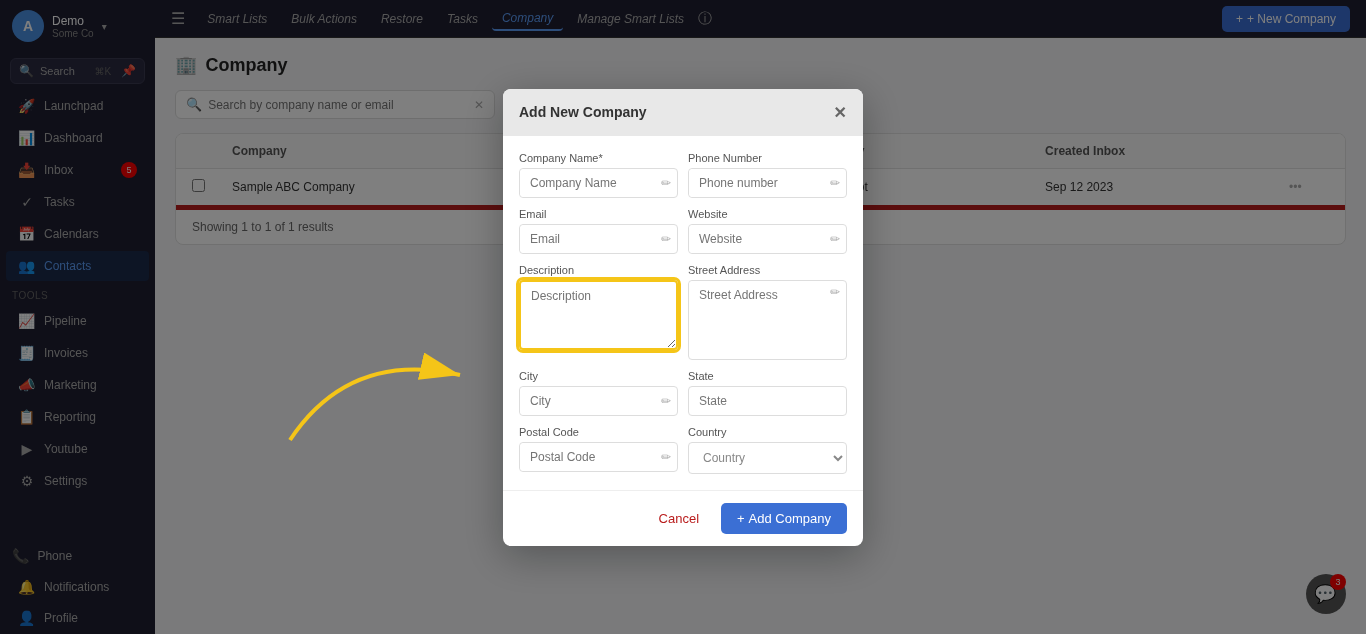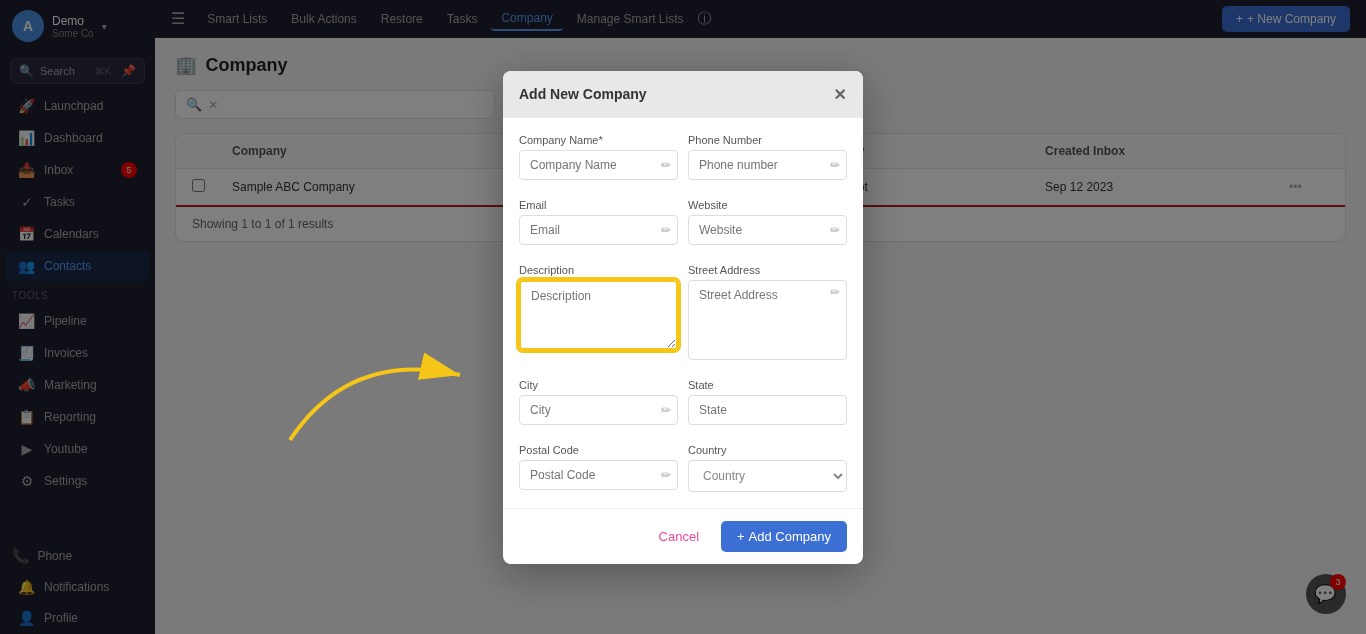--- a/index.html
+++ b/index.html
@@ -64,21 +64,21 @@
     .main { flex: 1; display: flex; flex-direction: column; background: #f4f5f7; overflow: hidden; }
 
     
     .topnav {
       background: #1e1e30; display: flex; align-items: center;
       padding: 0 16px; height: 38px; gap: 4px; border-bottom: 1px solid #333;
     }
     .menu-icon { color: #aaa; cursor: pointer; font-size: 16px; margin-right: 8px; }
     .topnav-item {
       color: #aaa; font-size: 12px; padding: 4px 10px;
-      cursor: pointer; border-radius: 4px;
+      cursor: pointer; border-radius: 4px; font-style: italic;
     }
     .topnav-item.active { color: #5b9cf6; border-bottom: 2px solid #5b9cf6; }
     .topnav-right { margin-left: auto; display: flex; align-items: center; gap: 8px; }
     .btn-new-company {
       background: #3b6fd4; color: white; border: none;
       padding: 6px 14px; border-radius: 5px; font-size: 12px;
       cursor: pointer; display: flex; align-items: center; gap: 4px;
     }
 
     
@@ -97,21 +97,21 @@
 
     .table-wrapper { background: white; border-radius: 8px; overflow: hidden; border: 1px solid #e0e0e0; }
     .table-header {
       display: grid; grid-template-columns: 40px 2fr 1.5fr 1.5fr 1.5fr 40px;
       background: #f9f9f9; border-bottom: 1px solid #e0e0e0;
       padding: 10px 16px; font-size: 12px; color: #555; font-weight: 600;
     }
     .table-row {
       display: grid; grid-template-columns: 40px 2fr 1.5fr 1.5fr 1.5fr 40px;
       padding: 10px 16px; font-size: 12px; color: #333;
-      border-bottom: 2px solid #b91c1c; align-items: center;
+      border-bottom: 5px solid #b91c1c; align-items: center;
     }
     .table-footer { padding: 10px 16px; font-size: 12px; color: #666; }
     .pagination { display: flex; align-items: center; gap: 8px; justify-content: flex-end; margin-top: 10px; }
     .btn-page { background: #3b6fd4; color: white; border: none; padding: 5px 12px; border-radius: 4px; font-size: 12px; cursor: pointer; }
     .btn-page-outline { background: white; color: #555; border: 1px solid #ddd; padding: 5px 12px; border-radius: 4px; font-size: 12px; cursor: pointer; }
 
     
     .overlay {
       position: fixed; top: 0; left: 0; width: 100%; height: 100%;
       background: rgba(0,0,0,0.5); z-index: 100;
@@ -124,21 +124,21 @@
       width: 360px; padding: 0; z-index: 101;
       box-shadow: 0 10px 40px rgba(0,0,0,0.3);
       overflow: hidden;
     }
     .modal-header {
       background: #e8e8e8; padding: 14px 16px;
       display: flex; align-items: center; justify-content: space-between;
       font-size: 14px; font-weight: 600; color: #333;
     }
     .modal-close { cursor: pointer; color: #666; font-size: 16px; }
-    .modal-body { padding: 16px; display: flex; flex-direction: column; gap: 19px; }
+    .modal-body { padding: 16px; display: flex; flex-direction: column; gap: 10px; }
     .form-row { display: grid; grid-template-columns: 1fr 1fr; gap: 10px; }
     .form-group { display: flex; flex-direction: column; gap: 4px; }
     .form-label { font-size: 11px; color: #555; font-weight: 500; }
     .form-input {
       border: 1px solid #ddd; border-radius: 4px;
       padding: 7px 10px; font-size: 12px; color: #888;
       outline: none; width: 100%;
     }
     .form-textarea {
       border: 2px solid #f5c518; outline: 3px solid #f5c518;
@@ -149,21 +149,21 @@
     .form-select {
       border: 1px solid #ddd; border-radius: 4px;
       padding: 7px 10px; font-size: 12px; color: #888;
       width: 100%; background: white; cursor: pointer;
     }
     .modal-footer {
       padding: 12px 16px; display: flex; align-items: center; justify-content: flex-end;
       gap: 10px; border-top: 1px solid #eee;
     }
     .btn-cancel {
-      background: none; border: none; color: #ec4899; font-size: 13px;
+      background: none; border: none; color: #b91c1c; font-size: 13px;
       cursor: pointer; padding: 6px 12px; text-align: center;
     }
     .btn-add-company {
       background: #3b6fd4; color: white; border: none;
       padding: 8px 16px; border-radius: 5px; font-size: 13px;
       cursor: pointer; display: flex; align-items: center; gap: 4px;
     }
 
     
     .sidebar-phone {
@@ -300,20 +300,21 @@
 
   <div class="page-content">
     <div class="page-header">
       <span class="page-icon">🏢</span>
       <span class="page-title">Company</span>
     </div>
 
     <div class="toolbar">
       <div class="search-box">
         <span style="color:#aaa;font-size:13px;">🔍</span>
+        <input type="text" style="border: none; outline: none; font-size: 12px; color: rgb(85, 85, 85); width: 100%;" placeholder="Search by company name or email">
         <span style="color:#aaa;font-size:12px;cursor:pointer;">✕</span>
       </div>
     </div>
 
     <div class="table-wrapper">
       <div class="table-header">
         <div></div>
         <div>Company</div>
         <div>Phone</div>
         <div>Created By</div>

